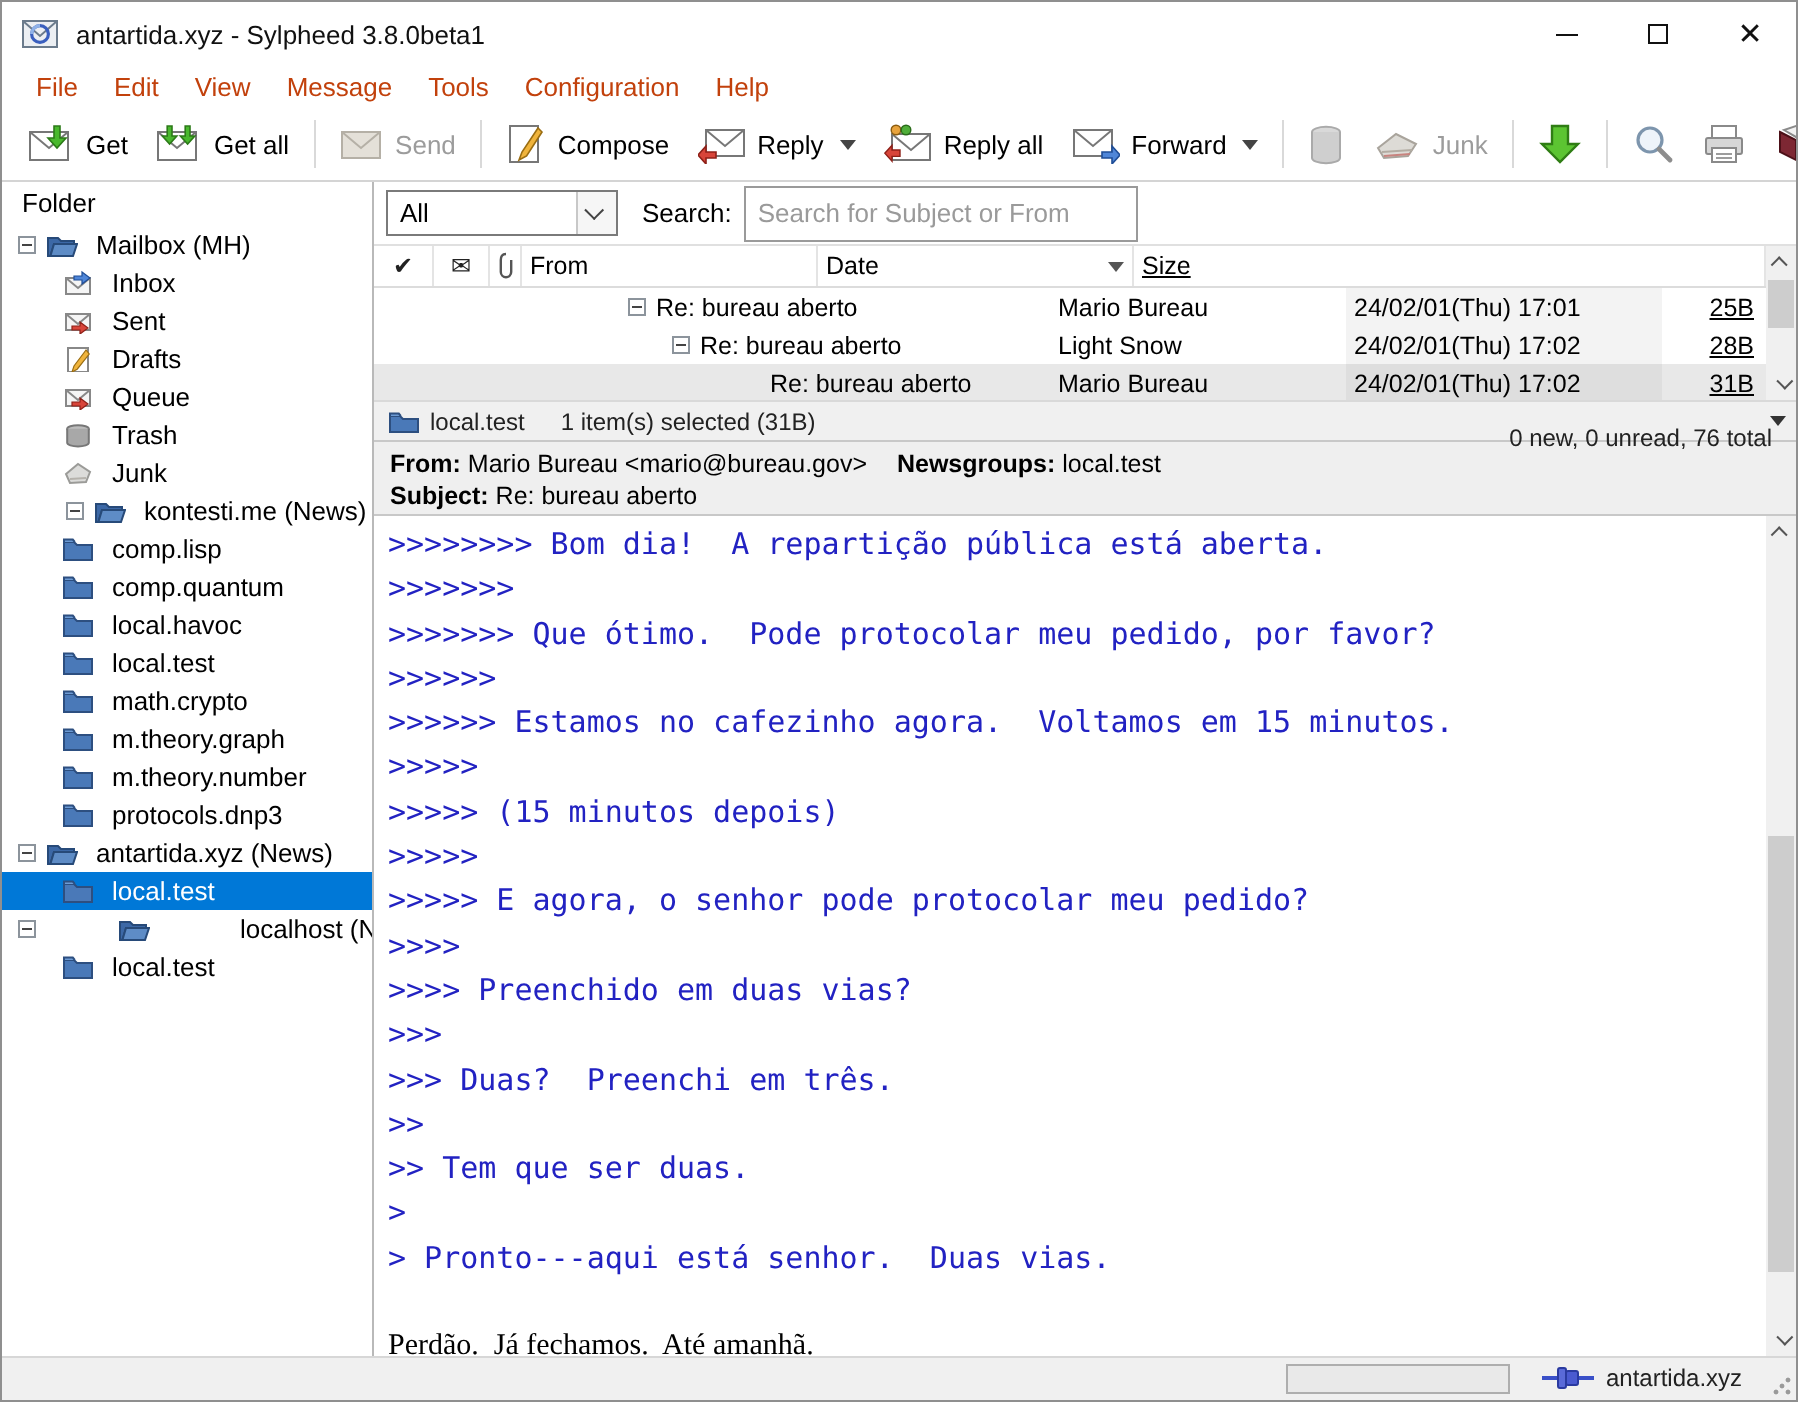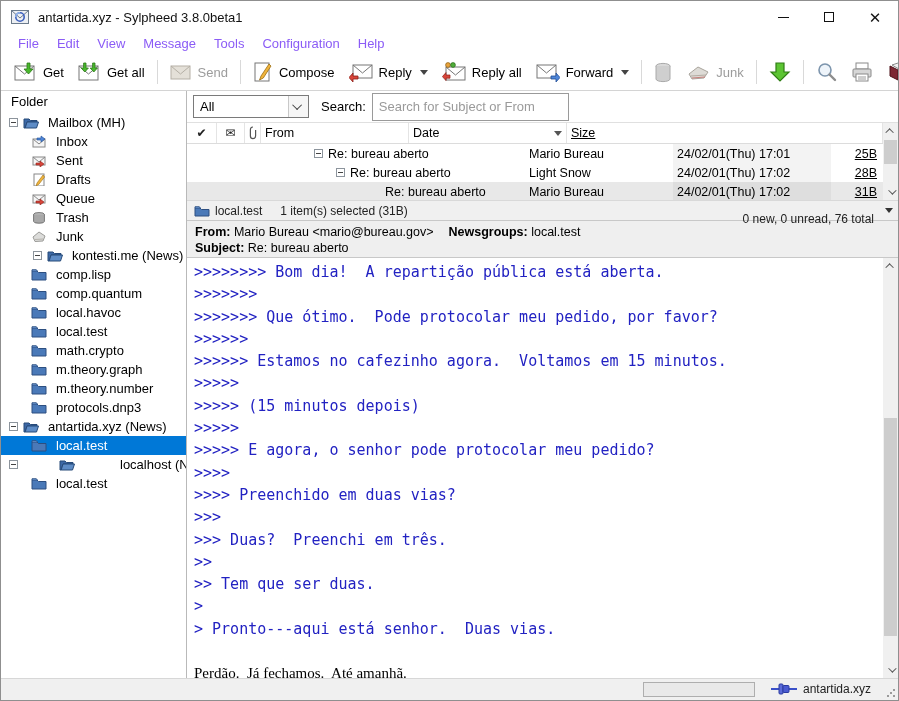--- a/index.html
+++ b/index.html
@@ -14,21 +14,21 @@
   .titlebar{height:32px;display:flex;align-items:center;background:#fff;flex:0 0 auto;}
   .titlebar .appicon{width:18px;height:14px;margin:0 9px 0 10px;flex:0 0 auto;}
   .titlebar .title{font-size:13px;color:#111;flex:1 1 auto;white-space:nowrap;}
   .winbtns{display:flex;height:100%;}
   .winbtn{width:46px;height:100%;display:flex;align-items:center;justify-content:center;color:#111;}
   .glyph-min{width:11px;height:1px;background:#111;display:block;}
   .glyph-max{width:10px;height:10px;border:1px solid #111;display:block;}
   .glyph-close{font-size:15px;line-height:1;font-weight:400;}
   
   .menubar{height:21px;display:flex;align-items:center;background:#fff;padding-left:8px;flex:0 0 auto;}
-  .menubar .mitem{padding:2px 9px;font-size:13px;color:#8b5cf6;}
+  .menubar .mitem{padding:2px 9px;font-size:13px;color:#c2410c;}
   
   .toolbar{height:37px;display:flex;align-items:center;background:#fff;border-bottom:1px solid #d4d4d4;padding-left:6px;flex:0 0 auto;}
   .tbtn{display:flex;align-items:center;gap:6px;padding:4px 7px;font-size:13px;color:#000;white-space:nowrap;}
   .tbtn.disabled{color:#9c9c9c;}
   .tbtn svg{display:block;}
   .tsep{width:1px;height:24px;background:#d9d9d9;margin:0 5px;flex:0 0 auto;}
   .caret{width:0;height:0;border-left:4px solid transparent;border-right:4px solid transparent;border-top:5px solid #444;margin-left:2px;}
   
   .main{flex:1 1 auto;display:flex;min-height:0;}
   
@@ -75,21 +75,21 @@
   .vscroll{position:absolute;right:0;top:0;bottom:0;width:15px;background:#f0f0f0;}
   .sb-btn{position:absolute;left:0;right:0;height:16px;display:flex;align-items:center;justify-content:center;}
   .sb-up{top:0;} .sb-down{bottom:0;}
   .sb-chev-up{width:6px;height:6px;border-left:1px solid #555;border-top:1px solid #555;transform:rotate(45deg) translateY(2px);}
   .sb-chev-down{width:6px;height:6px;border-right:1px solid #555;border-bottom:1px solid #555;transform:rotate(45deg) translateY(-2px);}
   .sb-thumb{position:absolute;left:1px;right:1px;background:#cdcdcd;}
   
   .liststatus{height:20px;background:#f0f0f0;border-top:1px solid #d9d9d9;display:flex;align-items:center;font-size:12px;color:#222;flex:0 0 auto;padding-left:7px;position:relative;}
   .liststatus .foldericon{width:16px;height:12px;margin-right:5px;}
   .liststatus .sel{margin-left:18px;}
-  .liststatus .counts{position:absolute;right:24px;margin-top:17px;}
+  .liststatus .counts{position:absolute;right:12px;margin-top:17px;}
   .liststatus .ovfl{position:absolute;right:2px;width:14px;display:flex;justify-content:center;}
   .ovfl .tri{width:0;height:0;border-left:4px solid transparent;border-right:4px solid transparent;border-top:5px solid #333;}
   
   .headerpane{height:38px;background:#efefef;border-top:1px solid #c8c8c8;border-bottom:1px solid #c8c8c8;padding:3px 8px 0 8px;font-size:12.5px;flex:0 0 auto;line-height:16px;}
   .headerpane b{font-weight:bold;}
   .hdr-sp{display:inline-block;width:8px;}
   
   .bodypane{flex:1 1 auto;position:relative;background:#fff;overflow:hidden;}
   .bodytext{position:absolute;left:7px;top:3px;right:16px;bottom:0;font-family:"DejaVu Sans Mono",monospace;font-size:15px;line-height:22.3px;white-space:pre;}
   .bline{height:22.3px;}

